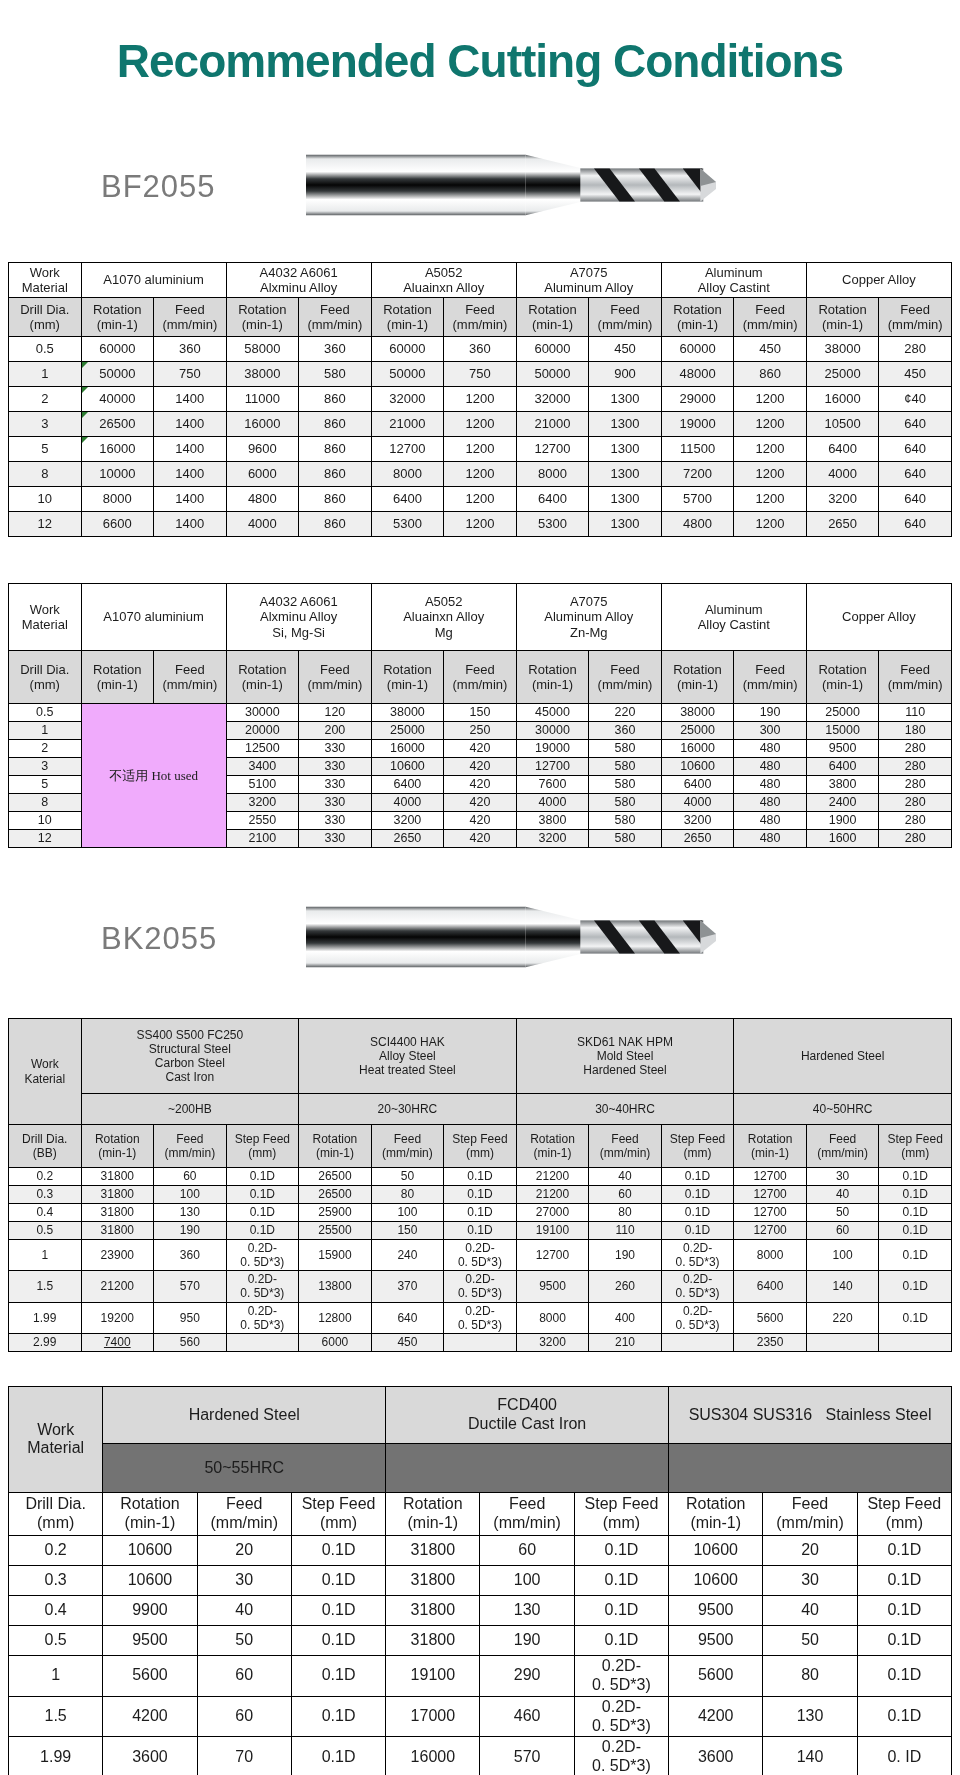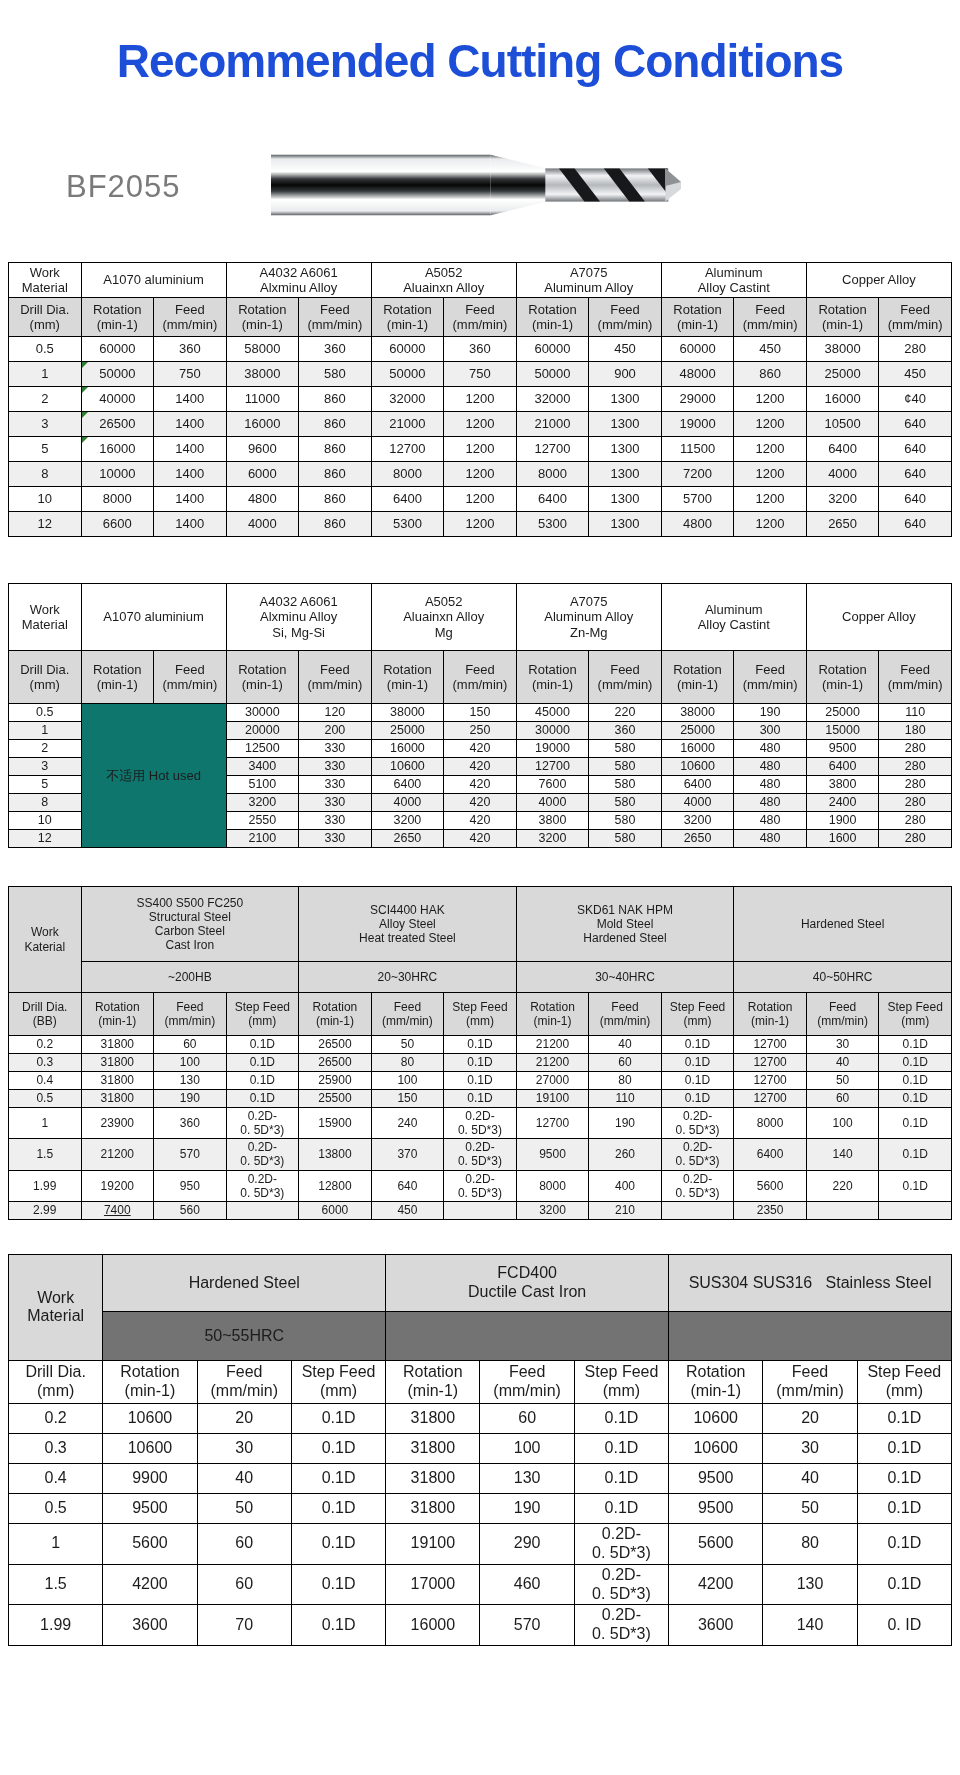--- a/index.html
+++ b/index.html
@@ -3,38 +3,38 @@
 <meta charset="utf-8">
 <style>
   html,body { margin:0; padding:0; background:#fff; }
   .page {
     position:relative; width:960px; height:1775px; overflow:hidden;
     background:#fff; color:#1c1c1c;
     font-family:"Liberation Sans","DejaVu Sans",sans-serif;
   }
   h1.title {
     margin:34px 0 0; text-align:center;
-    font-size:46px; font-weight:800; letter-spacing:-1px; color:#1d4ed8;
+    font-size:46px; font-weight:800; letter-spacing:-1px; color:#0f766e;
   }
-  .product-row { display:flex; align-items:center; height:82px; padding-left:66px; }
+  .product-row { display:flex; align-items:center; height:82px; padding-left:101px; }
   .product-row.bf { margin-top:58px; }
   .product-row.bk { margin-top:50px; }
   .product-name { width:205px; flex:none; font-size:31px; color:#7a7a7a; letter-spacing:1px; }
   .drill { flex:none; }
 
   table.tbl {
     width:944px; border-collapse:collapse; table-layout:fixed;
     margin-left:8px; line-height:1.18; border:1px solid #000;
   }
   .tbl th, .tbl td {
     border:1px solid #000; text-align:center; vertical-align:middle;
     white-space:pre-line; padding:1px 0; font-weight:normal; overflow:hidden;
   }
   .tbl tr.alt td { background:#efefef; }
-  .tbl td.note { background:#0f766e; }
+  .tbl td.note { background:#f0abfc;font-family:Liberation Serif, serif; }
   td.gmark { position:relative; }
   td.gmark::before {
     content:''; position:absolute; left:0; top:0; width:0; height:0;
     border-top:6px solid #2e7d32; border-right:6px solid transparent;
   }
   td.uline { text-decoration:underline; }
 
   .t1 { margin-top:34px; font-size:13px; }
   .t1 tr.hdr1 th { height:32px; background:#fff; }
   .t1 tr.sub  th { height:36px; background:#d9d9d9; }
@@ -429,20 +429,28 @@
           <td class="val">3200</td>
           <td class="val">580</td>
           <td class="val">2650</td>
           <td class="val">480</td>
           <td class="val">1600</td>
           <td class="val">280</td>
         </tr>
       </tbody>
     </table>
 
+  <div class="product-row bk">
+    <div class="product-name">BK2055</div>
+    <div class="drill">
+      <svg width="410" height="70" viewBox="0 0 420 70">
+          <use href="#drillSym"></use>
+        </svg>
+    </div>
+  </div>
 
   <table class="tbl t3">
       <thead>
         <tr class="hdr1">
           <th class="corner" rowspan="2">Work
 Katerial</th>
           <th class="gtitle" colspan="3">SS400 S500 FC250
 Structural Steel
 Carbon Steel
 Cast Iron</th>

